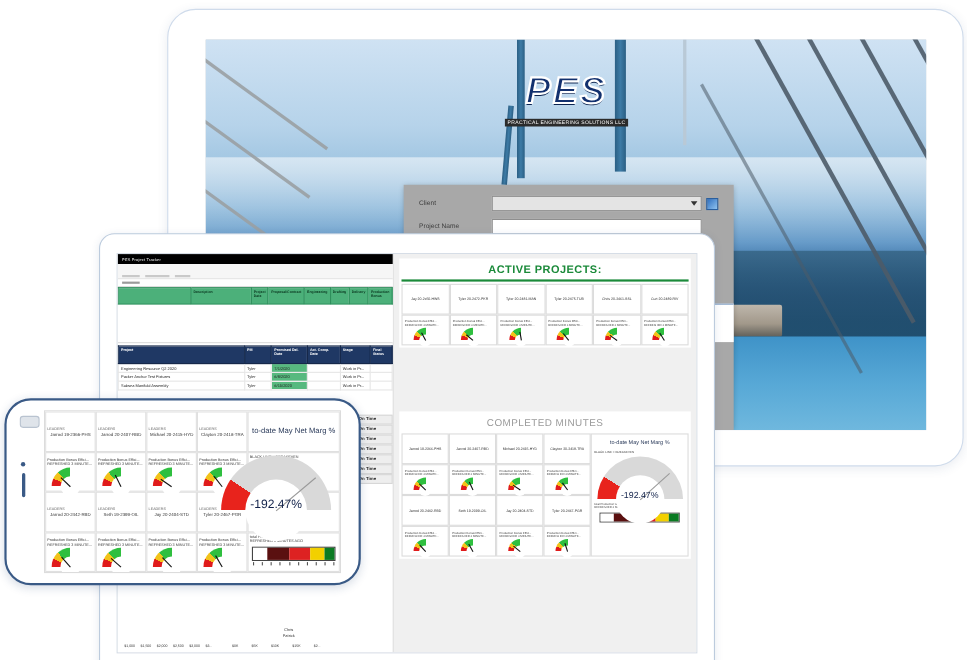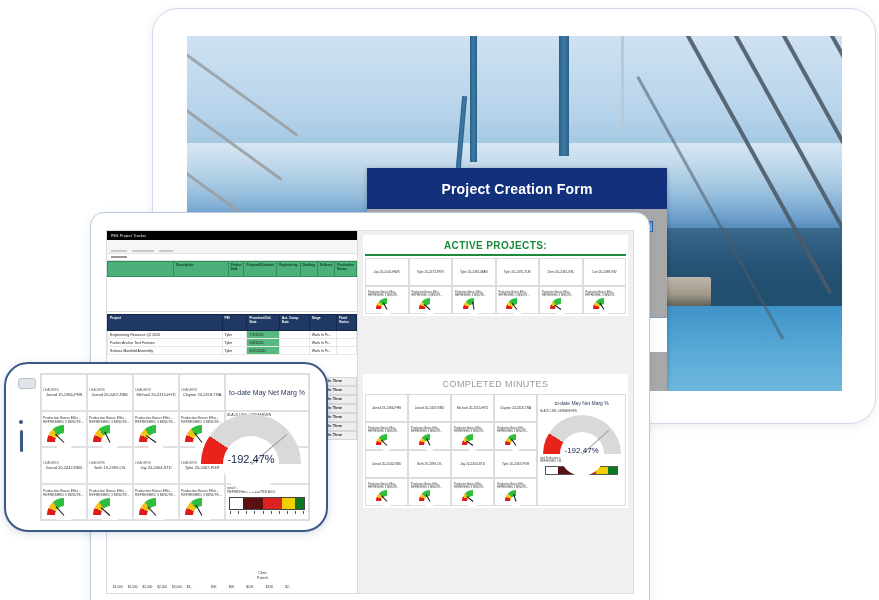--- a/index.html
+++ b/index.html
@@ -203,23 +203,29 @@
         <div class="cable light" style="left:-22px;top:120px;width:120px;height:3px;transform:rotate(36deg);"></div>
         <div class="cable light" style="left:-24px;top:186px;width:95px;height:3px;transform:rotate(36deg);"></div>
 
         <div class="cable" style="left:500px;top:-6px;width:300px;height:4px;transform:rotate(61deg);"></div>
         <div class="cable" style="left:548px;top:-6px;width:300px;height:4px;transform:rotate(61deg);"></div>
         <div class="cable" style="left:596px;top:-6px;width:300px;height:4px;transform:rotate(61deg);"></div>
         <div class="cable" style="left:644px;top:-6px;width:300px;height:4px;transform:rotate(61deg);"></div>
         <div class="cable" style="left:452px;top:40px;width:300px;height:3px;transform:rotate(61deg);opacity:.55;"></div>
       </div>
 
+      <div style="position:absolute;left:268px;top:30px;width:120px;text-align:center;">
+        <div style="font-size:34px;font-weight:bold;font-style:italic;color:#12306e;
+                    -webkit-text-stroke:2px #ffffff;letter-spacing:2px;line-height:1;
+                    text-shadow:0 1px 0 #0c2450;">PES</div>
+        <div style="margin-top:2px;background:#2b2b2b;color:#fff;font-size:4.6px;
+                    letter-spacing:.3px;padding:1px 2px;display:inline-block;">PRACTICAL ENGINEERING SOLUTIONS LLC</div>
+      </div>
 
       <div class="form-card">
-        <div class="form-head">Project Creation Form</div>
         <div class="form-body">
 
           <div class="form-row">
             <div class="form-lab">Client</div>
             <div class="form-inp sel"></div>
             <div class="form-ico"></div>
           </div>
           <div class="form-row">
             <div class="form-lab">Project Name</div>
             <div class="form-inp"></div>

